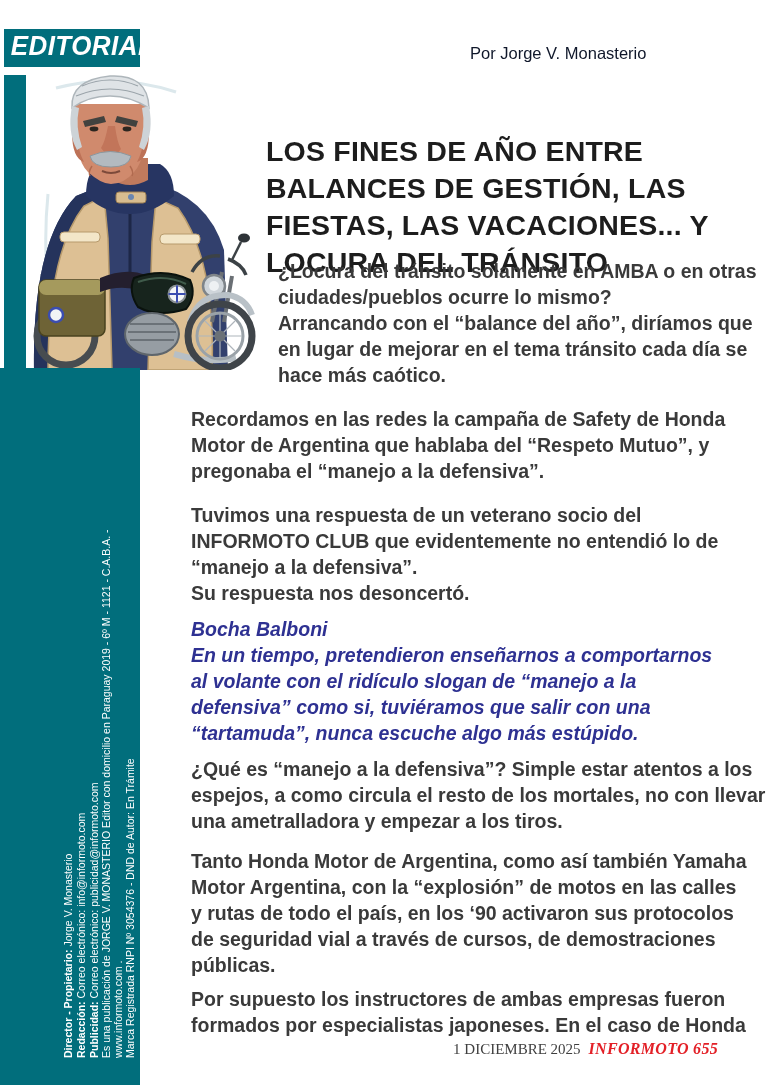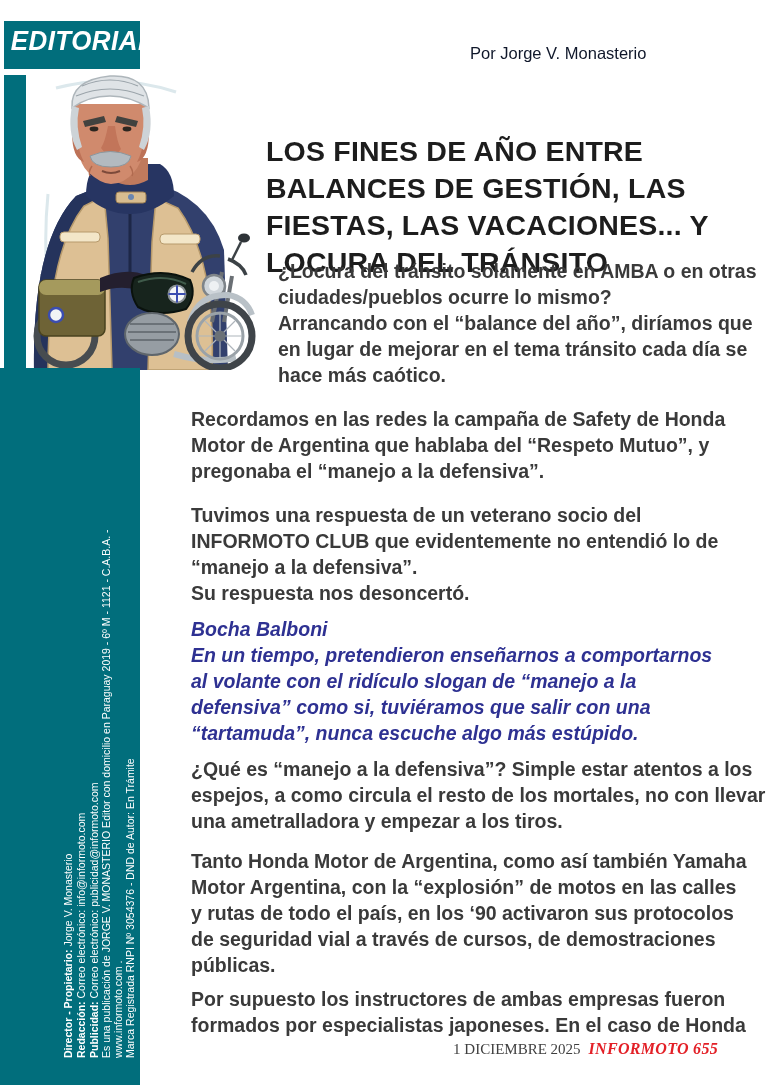--- a/index.html
+++ b/index.html
@@ -5,23 +5,23 @@
   html,body{margin:0;padding:0;background:#ffffff;}
   #page{
     position:relative;
     width:768px;height:1085px;
     background:#ffffff;
     font-family:"Liberation Sans", sans-serif;
     overflow:hidden;
   }
   
   .kicker-block{
-    position:absolute;left:4px;top:21px;width:136px;height:48px;
+    position:absolute;left:4px;top:29px;width:136px;height:38px;
     background:var(--teal,#016e7c);
-    display:flex;align-items:center;
+    display:flex;align-items:flex-end;
   }
   .kicker-label{
     color:#ffffff;font-style:italic;font-weight:bold;
     font-size:27px;line-height:1;
     padding:0 0 7px 7px;letter-spacing:.5px;
     transform:scaleX(.96);transform-origin:left bottom;
   }
   .illus-strip{
     position:absolute;left:4px;top:75px;width:22px;height:293px;
     background:var(--teal,#016e7c);

